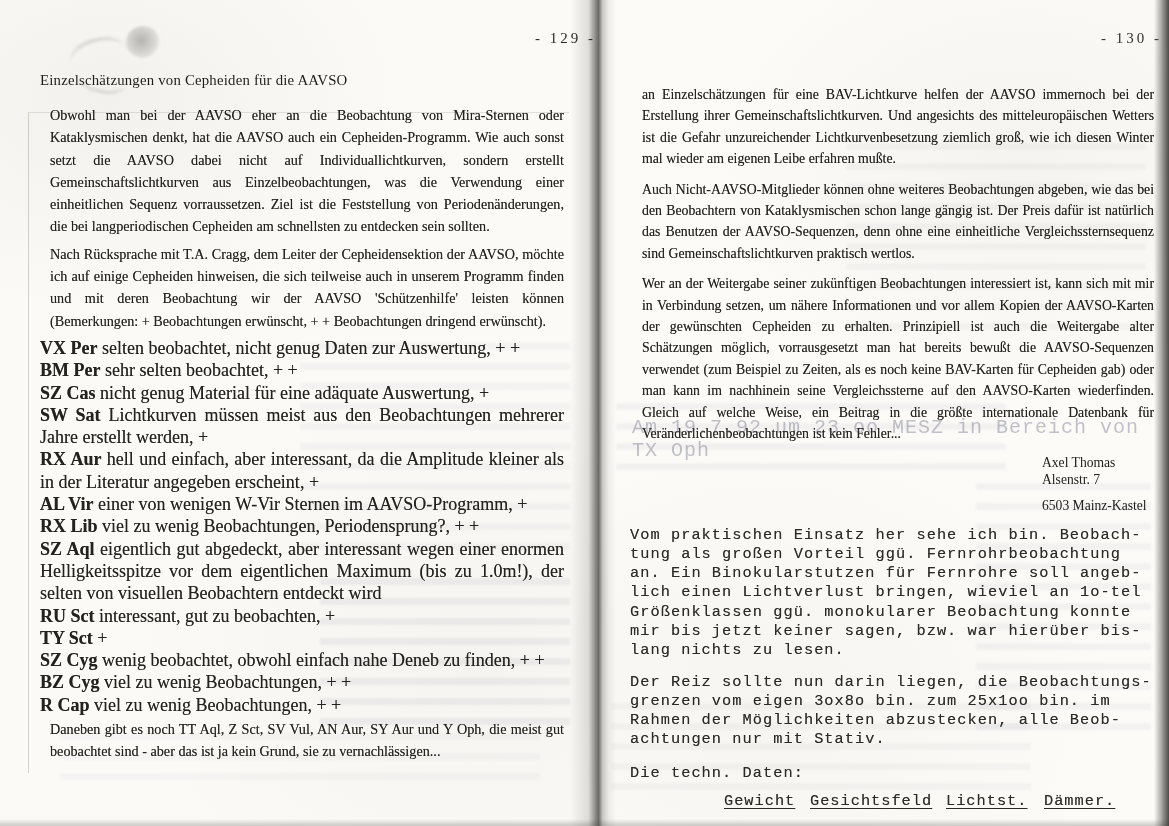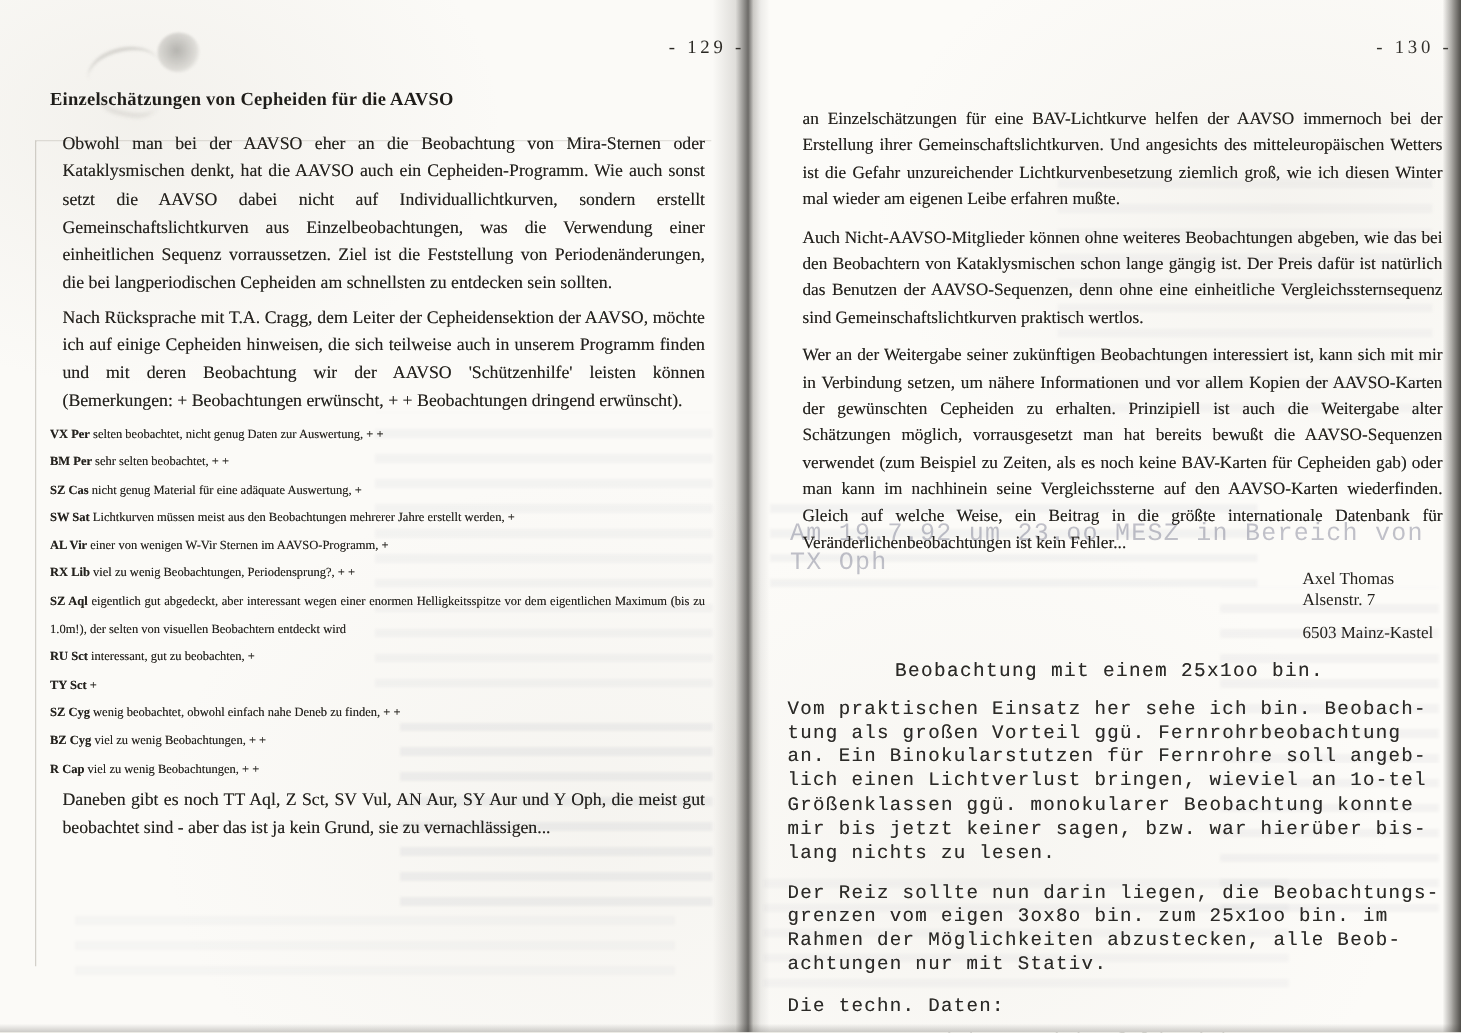--- a/index.html
+++ b/index.html
@@ -21,28 +21,28 @@
       rgba(52,50,47,0.72) 62%, rgba(110,107,101,0.35) 71%, rgba(0,0,0,0.06) 84%, rgba(0,0,0,0) 100%);}
   .right-strip{position:absolute;left:1154px;top:0;width:15px;height:826px;z-index:5;
     background:linear-gradient(90deg, rgba(0,0,0,0) 0%, rgba(90,87,82,0.45) 45%, #4d4b47 100%);}
   .bottom-shadow{position:absolute;left:0;bottom:0;width:1169px;height:7px;z-index:6;
     background:linear-gradient(180deg, rgba(0,0,0,0) 0%, rgba(55,53,49,0.25) 100%);}
 
   
   .pagenum{position:absolute;top:30px;left:0;width:100%;text-align:right;
     font-size:15px;letter-spacing:3px;color:#2a2823;}
   .page-right .pagenum{color:#33312c;}
-  .doc-title{position:absolute;top:72px;left:40px;width:524px;font-weight:bold;
+  .doc-title{position:absolute;top:72px;left:40px;width:524px;font-weight:normal;
     font-size:14.8px;letter-spacing:0.2px;color:#1f1d19;}
   .body-left{position:absolute;top:104px;left:40px;width:524px;z-index:2;}
   .body-right{position:absolute;top:84px;left:34px;width:524px;z-index:2;}
   .serif-par{margin:0 0 5px 10px;font-size:14.2px;line-height:22.3px;text-align:justify;
     color:#24221e;text-shadow:0 0 0.4px rgba(40,36,30,0.55);}
   .body-right .serif-par{font-size:13.8px;line-height:21.4px;margin:0 0 9px 12px;}
-  .star-row{font-size:10px;line-height:22.3px;text-align:justify;color:#24221e;
+  .star-row{font-size:18px;line-height:22.3px;text-align:justify;color:#24221e;
     text-shadow:0 0 0.4px rgba(40,36,30,0.55);}
   .star-name{font-weight:bold;}
   .signature{margin:2px 0 0 412px;width:150px;font-size:13.6px;line-height:17px;
     color:#23211d;text-align:left;}
   .sig-city{margin-top:9px;}
 
   
   .tw{font-family:"Liberation Mono","DejaVu Sans Mono",monospace;color:#2b2a27;
       text-shadow:0 0 0.5px rgba(45,44,40,0.5);}
   .tw-heading{margin:14px 0 0 86px;font-size:15.5px;letter-spacing:1.1px;}
@@ -91,20 +91,21 @@
     <div class="doc-title">Einzelschätzungen von Cepheiden für die AAVSO</div>
 
     <div class="body-left">
       <p class="serif-par">Obwohl man bei der AAVSO eher an die Beobachtung von Mira-Sternen oder Kataklysmischen denkt, hat die AAVSO auch ein Cepheiden-Programm. Wie auch sonst setzt die AAVSO dabei nicht auf Individuallichtkurven, sondern erstellt Gemeinschaftslichtkurven aus Einzelbeobachtungen, was die Verwendung einer einheitlichen Sequenz vorraussetzen. Ziel ist die Feststellung von Periodenänderungen, die bei langperiodischen Cepheiden am schnellsten zu entdecken sein sollten.</p>
       <p class="serif-par">Nach Rücksprache mit T.A. Cragg, dem Leiter der Cepheidensektion der AAVSO, möchte ich auf einige Cepheiden hinweisen, die sich teilweise auch in unserem Programm finden und mit deren Beobachtung wir der AAVSO 'Schützenhilfe' leisten können (Bemerkungen: + Beobachtungen erwünscht, + + Beobachtungen dringend erwünscht).</p>
 
       <div class="star-row"><span class="star-name">VX Per</span> <span>selten beobachtet, nicht genug Daten zur Auswertung, + +</span></div>
       <div class="star-row"><span class="star-name">BM Per</span> <span>sehr selten beobachtet, + +</span></div>
       <div class="star-row"><span class="star-name">SZ Cas</span> <span>nicht genug Material für eine adäquate Auswertung, +</span></div>
       <div class="star-row"><span class="star-name">SW Sat</span> <span>Lichtkurven müssen meist aus den Beobachtungen mehrerer Jahre erstellt werden, +</span></div>
+      <div class="star-row"><span class="star-name">RX Aur</span> <span>hell und einfach, aber interessant, da die Amplitude kleiner als in der Literatur angegeben erscheint, +</span></div>
       <div class="star-row"><span class="star-name">AL Vir</span> <span>einer von wenigen W-Vir Sternen im AAVSO-Programm, +</span></div>
       <div class="star-row"><span class="star-name">RX Lib</span> <span>viel zu wenig Beobachtungen, Periodensprung?, + +</span></div>
       <div class="star-row"><span class="star-name">SZ Aql</span> <span>eigentlich gut abgedeckt, aber interessant wegen einer enormen Helligkeitsspitze vor dem eigentlichen Maximum (bis zu 1.0m!), der selten von visuellen Beobachtern entdeckt wird</span></div>
       <div class="star-row"><span class="star-name">RU Sct</span> <span>interessant, gut zu beobachten, +</span></div>
       <div class="star-row"><span class="star-name">TY Sct</span> <span>+</span></div>
       <div class="star-row"><span class="star-name">SZ Cyg</span> <span>wenig beobachtet, obwohl einfach nahe Deneb zu finden, + +</span></div>
       <div class="star-row"><span class="star-name">BZ Cyg</span> <span>viel zu wenig Beobachtungen, + +</span></div>
       <div class="star-row"><span class="star-name">R Cap</span> <span>viel zu wenig Beobachtungen, + +</span></div>
 
       <p class="serif-par" style="margin-top:2px;">Daneben gibt es noch TT Aql, Z Sct, SV Vul, AN Aur, SY Aur und Y Oph, die meist gut beobachtet sind - aber das ist ja kein Grund, sie zu vernachlässigen...</p>
@@ -125,21 +126,20 @@
       <p class="serif-par">an Einzelschätzungen für eine BAV-Lichtkurve helfen der AAVSO immernoch bei der Erstellung ihrer Gemeinschaftslichtkurven. Und angesichts des mitteleuropäischen Wetters ist die Gefahr unzureichender Lichtkurvenbesetzung ziemlich groß, wie ich diesen Winter mal wieder am eigenen Leibe erfahren mußte.</p>
       <p class="serif-par">Auch Nicht-AAVSO-Mitglieder können ohne weiteres Beobachtungen abgeben, wie das bei den Beobachtern von Kataklysmischen schon lange gängig ist. Der Preis dafür ist natürlich das Benutzen der AAVSO-Sequenzen, denn ohne eine einheitliche Vergleichssternsequenz sind Gemeinschaftslichtkurven praktisch wertlos.</p>
       <p class="serif-par">Wer an der Weitergabe seiner zukünftigen Beobachtungen interessiert ist, kann sich mit mir in Verbindung setzen, um nähere Informationen und vor allem Kopien der AAVSO-Karten der gewünschten Cepheiden zu erhalten. Prinzipiell ist auch die Weitergabe alter Schätzungen möglich, vorrausgesetzt man hat bereits bewußt die AAVSO-Sequenzen verwendet (zum Beispiel zu Zeiten, als es noch keine BAV-Karten für Cepheiden gab) oder man kann im nachhinein seine Vergleichssterne auf den AAVSO-Karten wiederfinden. Gleich auf welche Weise, ein Beitrag in die größte internationale Datenbank für Veränderlichenbeobachtungen ist kein Fehler...</p>
 
       <div class="signature">
         <div>Axel Thomas</div>
         <div>Alsenstr. 7</div>
         <div class="sig-city">6503 Mainz-Kastel</div>
       </div>
 
-      <div class="tw tw-heading">Beobachtung mit einem 25x1oo bin.</div>
       <div class="tw tw-par">Vom praktischen Einsatz her sehe ich bin. Beobach-
 tung als großen Vorteil ggü. Fernrohrbeobachtung
 an. Ein Binokularstutzen für Fernrohre soll angeb-
 lich einen Lichtverlust bringen, wieviel an 1o-tel
 Größenklassen ggü. monokularer Beobachtung konnte
 mir bis jetzt keiner sagen, bzw. war hierüber bis-
 lang nichts zu lesen.</div>
       <div class="tw tw-par">Der Reiz sollte nun darin liegen, die Beobachtungs-
 grenzen vom eigen 3ox8o bin. zum 25x1oo bin. im
 Rahmen der Möglichkeiten abzustecken, alle Beob-

